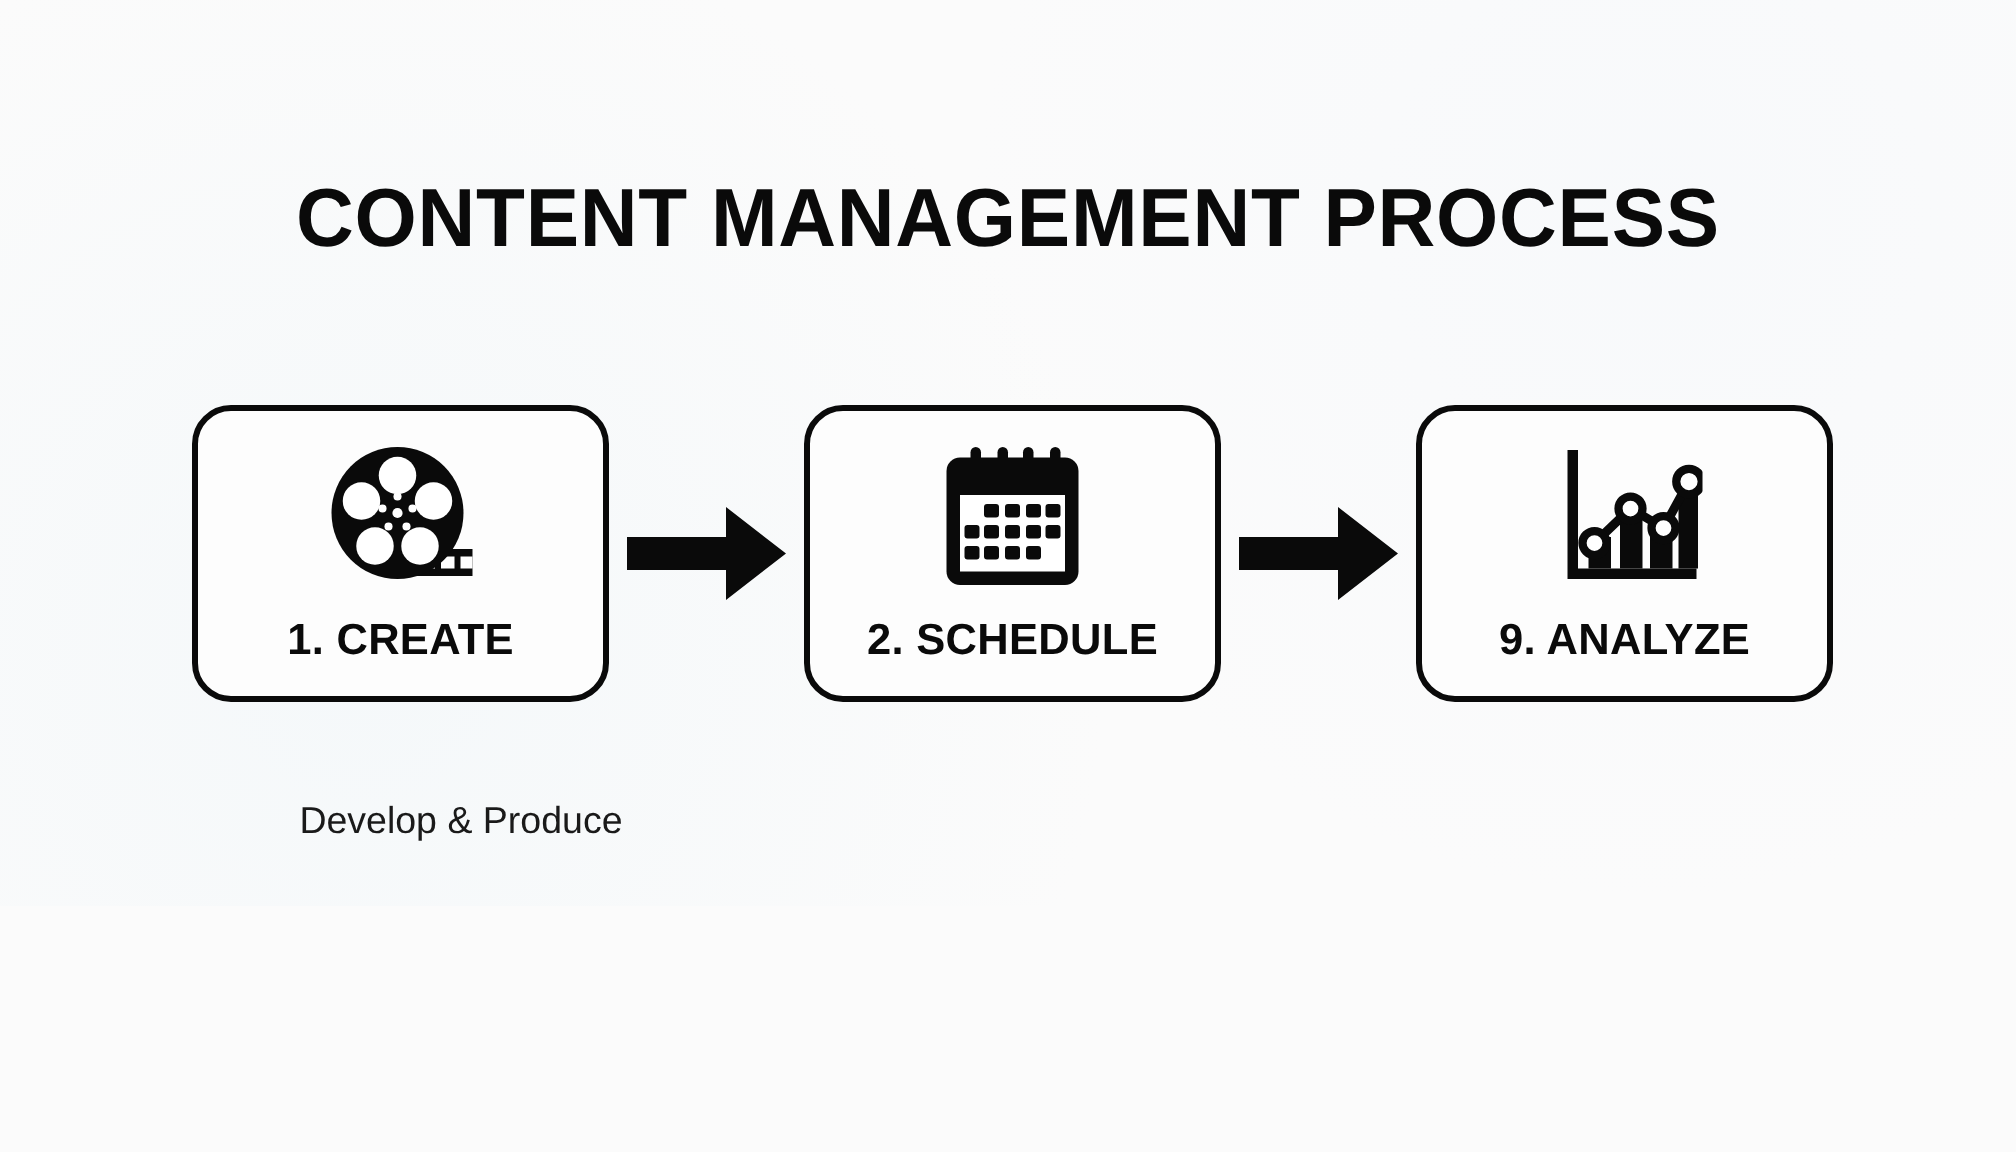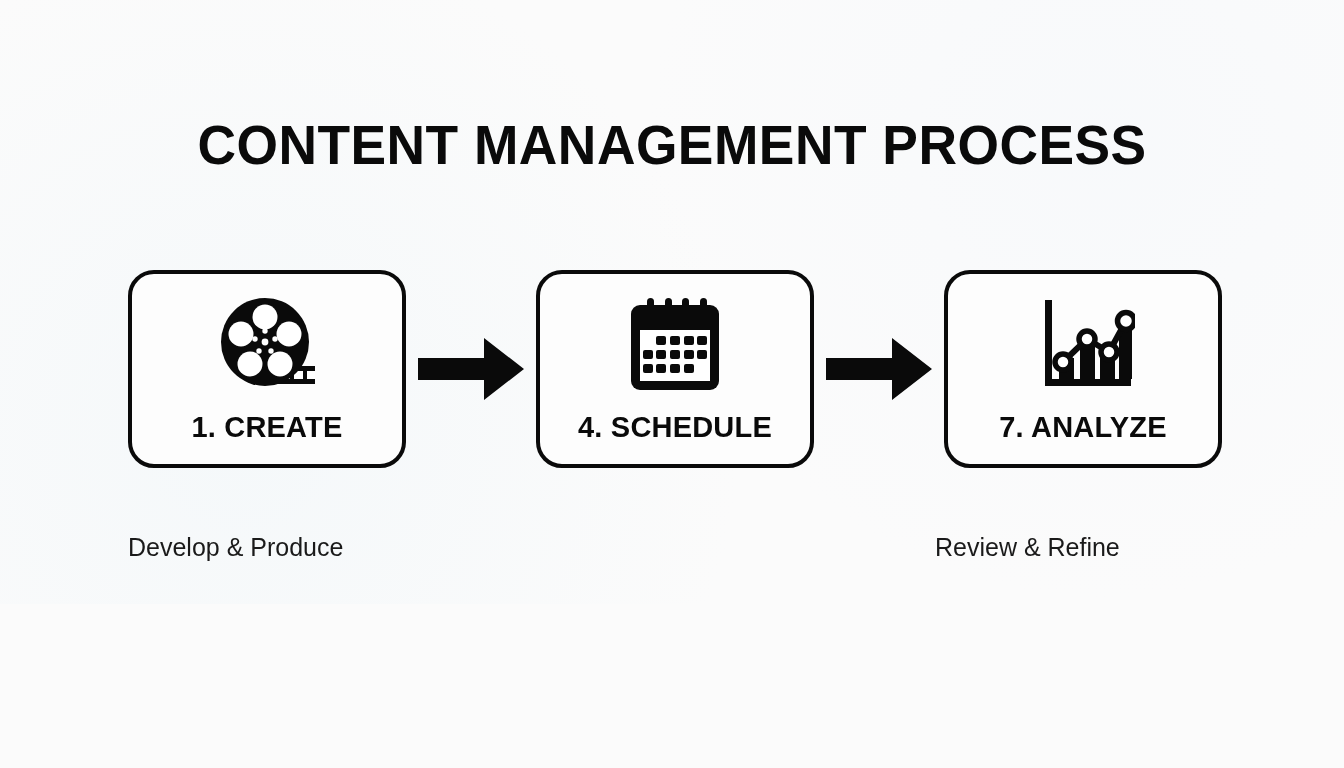--- a/index.html
+++ b/index.html
@@ -103,21 +103,21 @@
     top: 524px;
     width: 1094px;
     height: 46px;
     display: flex;
     flex-direction: row;
     align-items: center;
     justify-content: space-between;
   }
   .caption {
     width: 287px;
-    text-align: left;
+    text-align: right;
     font-size: 25px;
     font-weight: 400;
     color: #1a1a1a;
     line-height: 32px;
     white-space: nowrap;
   }
   .caption-gap {
     width: 106px;
     flex: 0 0 auto;
   }
@@ -182,21 +182,21 @@
         <rect x="33" y="54" width="10" height="9" rx="2" fill="#0a0a0a"></rect>
         <rect x="47" y="54" width="10" height="9" rx="2" fill="#0a0a0a"></rect>
         <rect x="61" y="54" width="10" height="9" rx="2" fill="#0a0a0a"></rect>
         <rect x="74" y="54" width="10" height="9" rx="2" fill="#0a0a0a"></rect>
 
         <rect x="20" y="68" width="10" height="9" rx="2" fill="#0a0a0a"></rect>
         <rect x="33" y="68" width="10" height="9" rx="2" fill="#0a0a0a"></rect>
         <rect x="47" y="68" width="10" height="9" rx="2" fill="#0a0a0a"></rect>
         <rect x="61" y="68" width="10" height="9" rx="2" fill="#0a0a0a"></rect>
       </svg>
-      <div class="card-label">4. SCHEDULE</div>
+      <div class="card-label">2. SCHEDULE</div>
     </div>
 
     <svg class="arrow" viewBox="0 0 106 74">
       <path d="M0 26 L66 26 L66 6 L106 37 L66 68 L66 48 L0 48 Z" fill="#0a0a0a"></path>
     </svg>
 
     <div class="card">
       <svg class="card-icon" viewBox="0 0 104 100">
 
         <path d="M14 4 L21 4 L21 83 L100 83 L100 90 L14 90 Z" fill="#0a0a0a"></path>
@@ -206,25 +206,24 @@
         <rect x="69" y="55" width="15" height="28" fill="#0a0a0a"></rect>
         <rect x="88" y="30" width="13" height="53" fill="#0a0a0a"></rect>
 
         <path d="M32 66 L56 43 L78 56 L95 25" fill="none" stroke="#0a0a0a" stroke-width="6" stroke-linecap="round" stroke-linejoin="round"></path>
 
         <circle cx="32" cy="66" r="8" fill="#ffffff" stroke="#0a0a0a" stroke-width="5.5"></circle>
         <circle cx="56" cy="43" r="8" fill="#ffffff" stroke="#0a0a0a" stroke-width="5.5"></circle>
         <circle cx="78" cy="56" r="8" fill="#ffffff" stroke="#0a0a0a" stroke-width="5.5"></circle>
         <circle cx="95" cy="25" r="8.5" fill="#ffffff" stroke="#0a0a0a" stroke-width="5.5"></circle>
       </svg>
-      <div class="card-label">7. ANALYZE</div>
+      <div class="card-label">9. ANALYZE</div>
     </div>
 
   </div>
 
   <div class="captions">
     <div class="caption">Develop &amp; Produce</div>
     <div class="caption-gap"></div>
     <div class="caption-gap"></div>
-    <div class="caption">Review &amp; Refine</div>
   </div>
 
 </div>
 
 </body></html>

